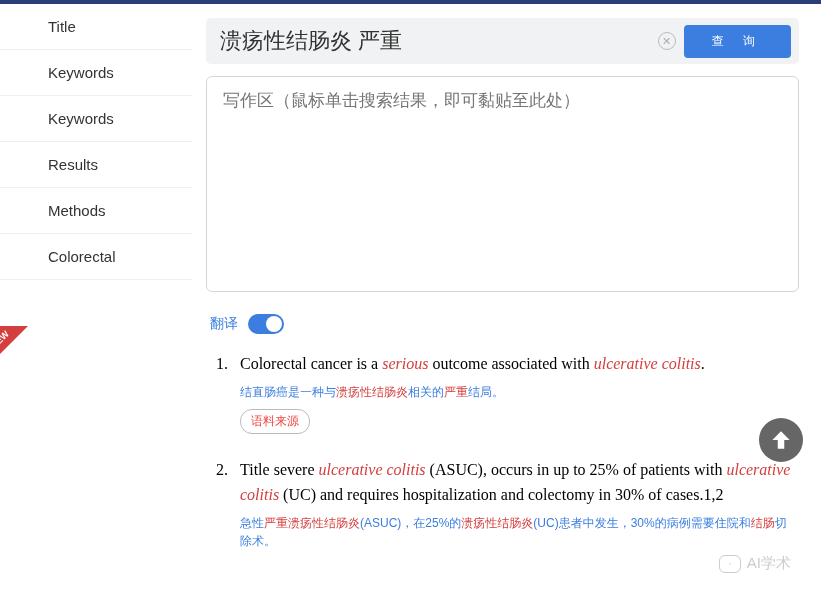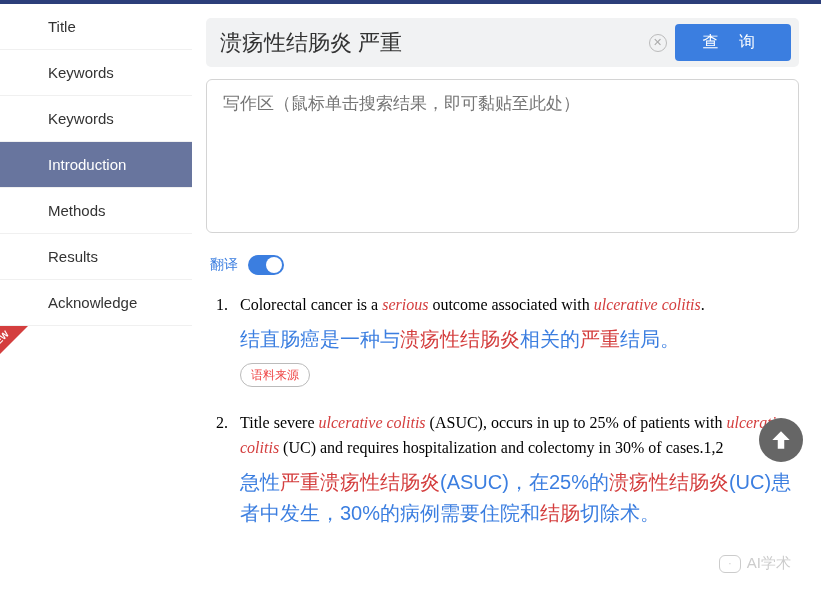--- a/index.html
+++ b/index.html
@@ -7,54 +7,53 @@
 .topbar { height: 4px; background: #2c3e7a; }
 .layout { display: flex; height: calc(100% - 4px); }
 .sidebar { width: 192px; flex-shrink: 0; position: relative; }
 .nav-item { padding: 14px 0 14px 48px; font-size: 15px; color: #333; cursor: pointer; border-bottom: 1px solid #f0f0f0; position: relative; }
 .nav-item.active { background: #68759e; color: #fff; }
 .new-badge { position: absolute; left: -10px; top: 322px; width: 48px; height: 48px; pointer-events: none; }
 .main { flex: 1; padding: 14px 22px 0 14px; overflow: hidden; }
 .search-row { display: flex; align-items: center; gap: 8px; background: #f1f2f3; border-radius: 5px; padding: 6px 8px; }
 .search-input { flex: 1; border: none; background: transparent; font-size: 22px; color: #333; padding: 4px 6px; outline: none; }
 .clear-btn { width: 18px; height: 18px; border: 1px solid #bbb; border-radius: 50%; display: flex; align-items: center; justify-content: center; color: #aaa; font-size: 11px; cursor: pointer; }
-.query-btn { background: #3b7ee0; color: #fff; border: none; border-radius: 4px; padding: 8px 28px; font-size: 16px; letter-spacing: 8px; cursor: pointer; }
-.write-area { width: 100%; height: 154px; margin-top: 12px; border: 1px solid #d4d4d4; border-radius: 6px; padding: 12px 16px; font-size: 17px; color: #aaa; resize: none; outline: none; font-family: inherit; }
+.query-btn { background: #3b7ee0; color: #fff; border: none; border-radius: 4px; padding: 8px 28px; font-size: 12px; letter-spacing: 8px; cursor: pointer; }
+.write-area { width: 100%; height: 216px; margin-top: 12px; border: 1px solid #d4d4d4; border-radius: 6px; padding: 12px 16px; font-size: 17px; color: #aaa; resize: none; outline: none; font-family: inherit; }
 .translate-row { display: flex; align-items: center; gap: 10px; margin: 18px 0 18px 4px; }
 .translate-label { color: #3b7ee0; font-size: 14px; }
 .toggle { width: 36px; height: 20px; background: #3b7ee0; border-radius: 10px; position: relative; cursor: pointer; }
 .toggle::after { content: ""; position: absolute; width: 16px; height: 16px; background: #fff; border-radius: 50%; top: 2px; right: 2px; }
 .results { padding: 0 4px; }
 .result-item { display: flex; gap: 12px; margin-bottom: 24px; font-size: 16px; line-height: 1.55; }
 .result-num { font-family: Georgia, serif; color: #000; min-width: 18px; text-align: right; }
 .result-body { flex: 1; }
 .en-text { font-family: Georgia, "Times New Roman", serif; color: #000; }
 .hl { color: #d43e3e; font-style: italic; }
-.zh-text { color: #3b7ee0; font-size: 20px; margin-top: 6px; }
+.zh-text { color: #3b7ee0; font-size: 12px; margin-top: 6px; }
 .zh-hl { color: #d43e3e; }
 .source-btn { display: inline-block; border: 1px solid #bbb; border-radius: 12px; padding: 2px 10px; font-size: 12px; color: #ef4444; margin-top: 8px; cursor: pointer; }
 .scroll-top { position: absolute; right: 18px; top: 418px; width: 44px; height: 44px; background: #666; border-radius: 50%; display: flex; align-items: center; justify-content: center; cursor: pointer; }
 .scroll-top svg { width: 26px; height: 26px; fill: #fff; }
 .watermark { position: absolute; right: 30px; bottom: 18px; display: flex; align-items: center; gap: 6px; color: #ccc; font-size: 15px; }
 .watermark .bubble { width: 22px; height: 18px; border: 1.5px solid #ccc; border-radius: 6px; position: relative; display:flex; align-items:center; justify-content:center; font-size:10px; }
 </style>
 </head>
 <body>
 
 <div class="topbar"></div>
 <div class="layout">
   <div class="sidebar">
     <div id="nav-container">
         <div class="nav-item">Title</div>
         <div class="nav-item">Keywords</div>
         <div class="nav-item">Keywords</div>
-        <div class="nav-item active">Introduction</div>
+        <div class="nav-item">Results</div>
         <div class="nav-item">Methods</div>
-        <div class="nav-item">Results</div>
-        <div class="nav-item">Acknowledge</div>
+        <div class="nav-item">Colorectal</div>
       </div>
     <svg class="new-badge" viewBox="0 0 48 48">
       <polygon points="0,0 38,0 0,38" fill="#d43e3e"></polygon>
       <text x="12" y="16" transform="rotate(-45 12 16)" fill="#fff" font-size="9" font-weight="bold" text-anchor="middle">NEW</text>
     </svg>
   </div>
   <div class="main">
     <div class="search-row">
       <input class="search-input" value="溃疡性结肠炎 严重" style="">
       <div class="clear-btn">✕</div>

